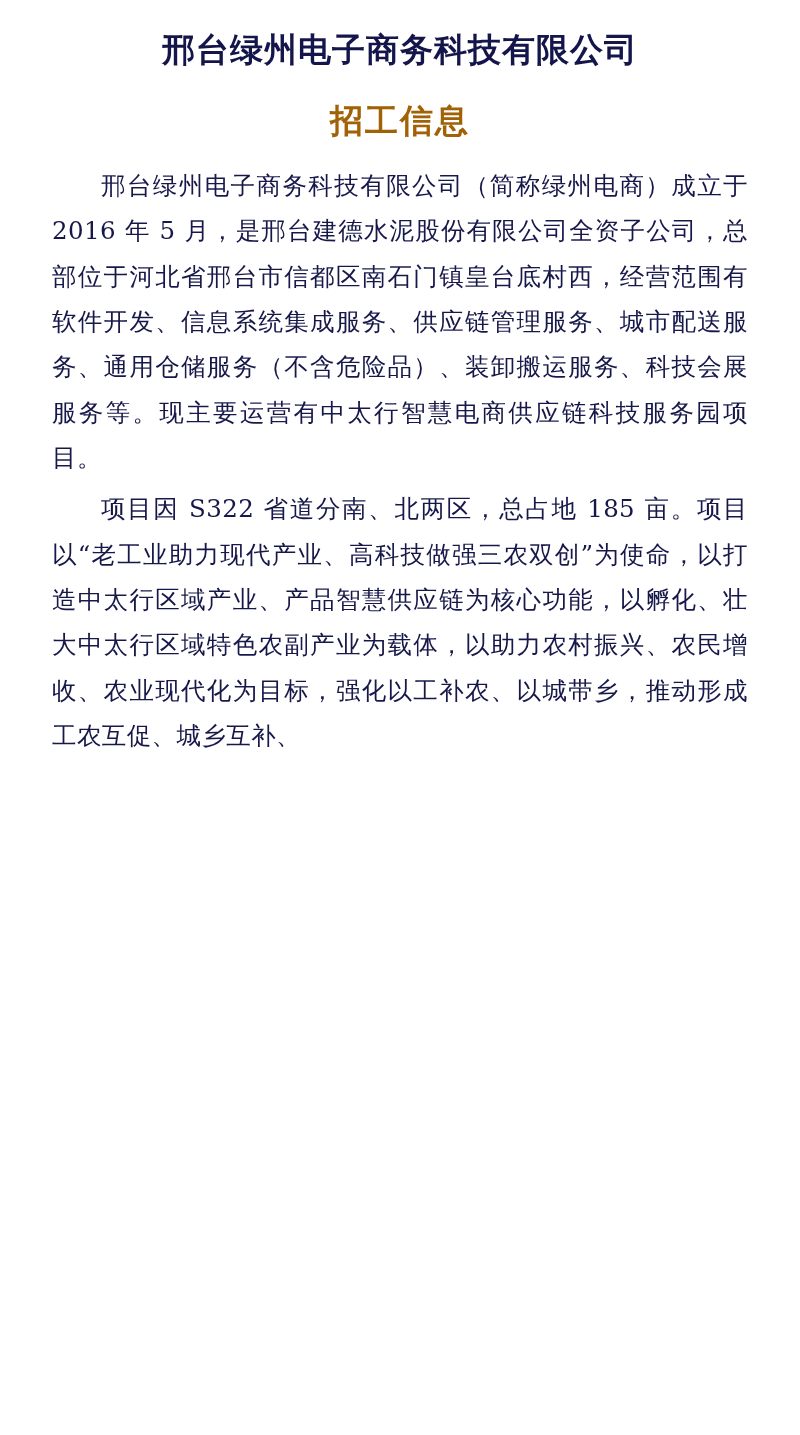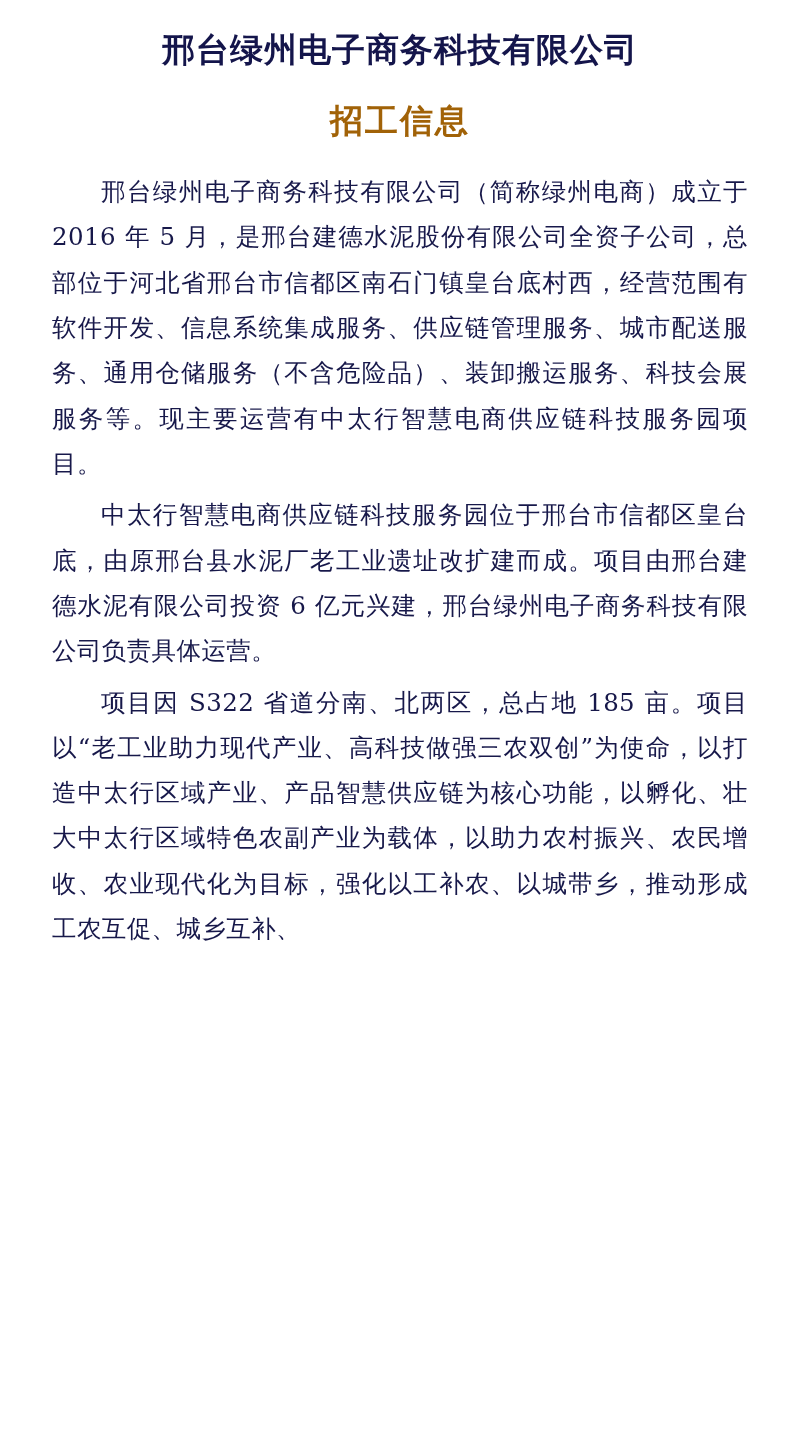--- a/index.html
+++ b/index.html
@@ -36,21 +36,21 @@
     text-align: center;
     font-size: 33px;
     font-weight: bold;
     letter-spacing: 2px;
     color: #a16207;
     line-height: 1.35;
     margin: 26px 0 0 0;
     font-family: "DejaVu Serif", "Liberation Serif", serif;
   }
   .body-text {
-    margin-top: 26px;
+    margin-top: 20px;
   }
   .para {
     font-size: 24.5px;
     line-height: 1.85;
     text-align: justify;
     text-justify: inter-character;
     text-indent: 2em;
     color: #17184a;
     margin: 0 0 6px 0;
     letter-spacing: 0.4px;
@@ -63,17 +63,16 @@
 <body>
 
 <div class="page">
 
   <h1 class="doc-title">邢台绿州电子商务科技有限公司</h1>
 
   <h2 class="doc-subtitle">招工信息</h2>
 
   <div class="body-text">
     <p class="para">邢台绿州电子商务科技有限公司（简称绿州电商）成立于 2016 年 5 月，是邢台建德水泥股份有限公司全资子公司，总部位于河北省邢台市信都区南石门镇皇台底村西，经营范围有软件开发、信息系统集成服务、供应链管理服务、城市配送服务、通用仓储服务（不含危险品）、装卸搬运服务、科技会展服务等。现主要运营有中太行智慧电商供应链科技服务园项目。</p>
-    <p class="para">中太行智慧电商供应链科技服务园位于邢台市信都区皇台底，由原邢台县水泥厂老工业遗址改扩建而成。项目由邢台建德水泥有限公司投资 6 亿元兴建，邢台绿州电子商务科技有限公司负责具体运营。</p>
     <p class="para">项目因 S322 省道分南、北两区，总占地 185 亩。项目以“老工业助力现代产业、高科技做强三农双创”为使命，以打造中太行区域产业、产品智慧供应链为核心功能，以孵化、壮大中太行区域特色农副产业为载体，以助力农村振兴、农民增收、农业现代化为目标，强化以工补农、以城带乡，推动形成工农互促、城乡互补、</p>
   </div>
 
 </div>
 
 </body></html>

